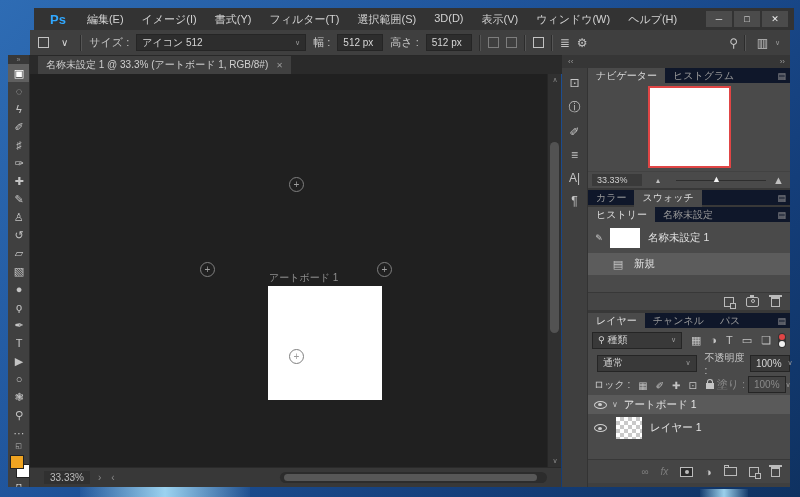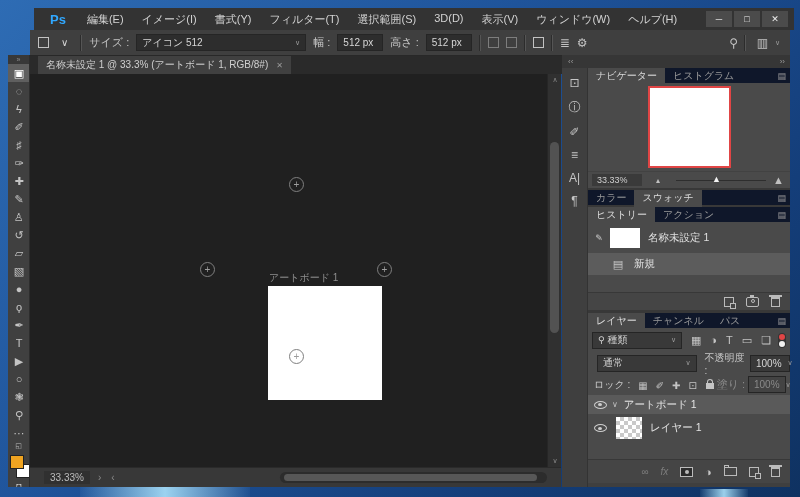--- a/index.html
+++ b/index.html
@@ -249,21 +249,21 @@
 
       <div class="ptabs">
         <span class="ptab">カラー</span>
         <span class="ptab on">スウォッチ</span>
         <span class="pmenu">▤</span>
       </div>
       <div class="pgap"></div>
 
       <div class="ptabs">
         <span class="ptab on">ヒストリー</span>
-        <span class="ptab">アクション</span>
+        <span class="ptab">名称未設定</span>
         <span class="pmenu">▤</span>
       </div>
       <div class="pbody" style="height:70px;padding-top:5px;box-sizing:border-box">
         <div class="hrow">
           <span style="width:22px;text-align:center;font-size:9px;color:#cfcfcf">✎</span>
           <span class="hthumb"></span>
           <span>名称未設定 1</span>
         </div>
         <div style="height:4px"></div>
         <div class="hrow sel">

